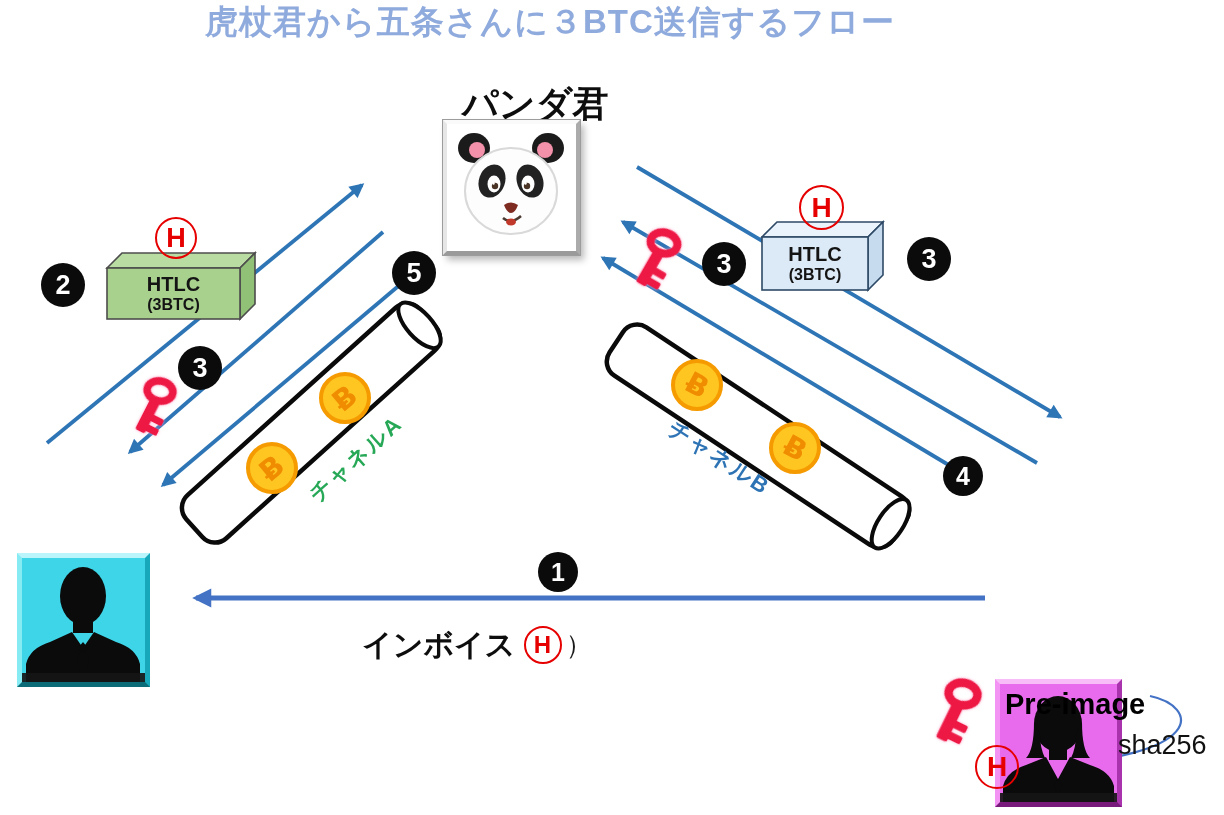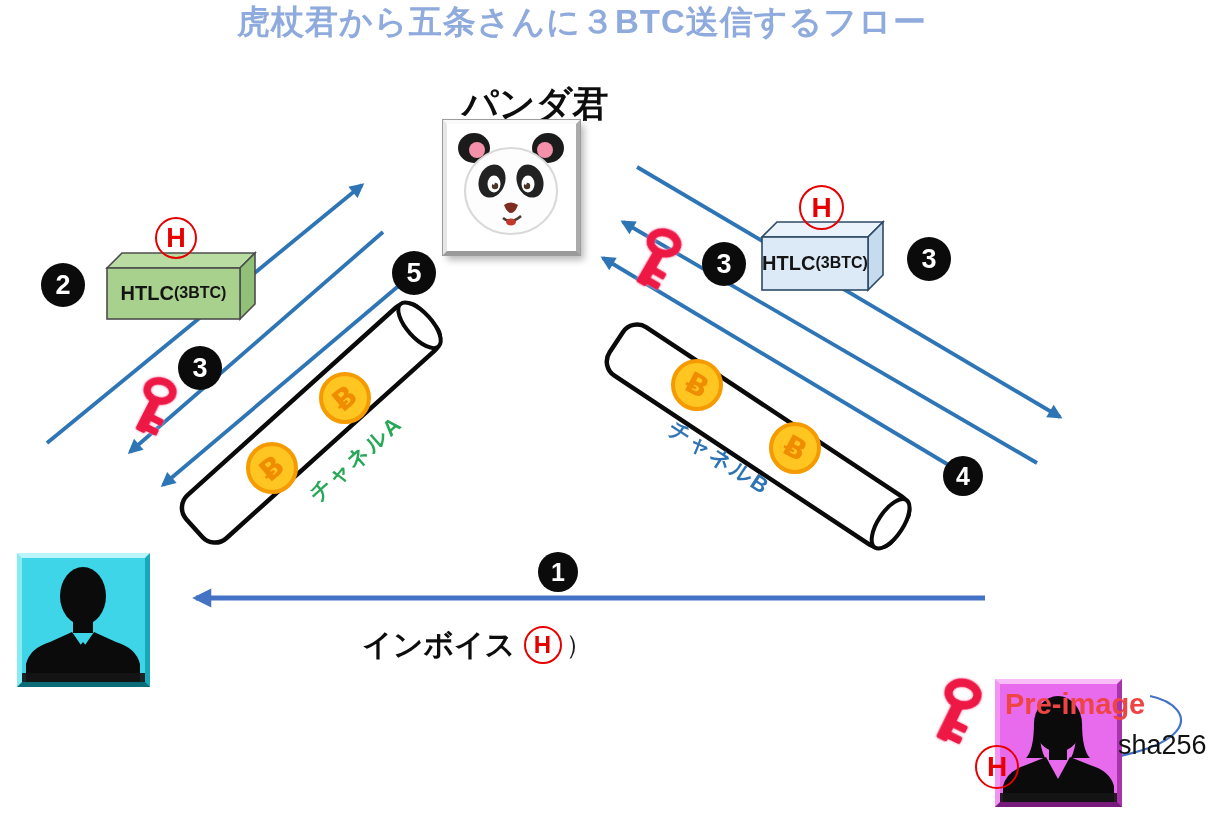--- a/index.html
+++ b/index.html
@@ -3,21 +3,21 @@
 <meta charset="utf-8">
 <style>
   html,body { margin:0; padding:0; background:#ffffff; }
   .canvas {
     position:relative; width:1224px; height:815px; background:#fff;
     font-family:"Liberation Sans", sans-serif; overflow:hidden;
   }
   #diagram-svg { position:absolute; left:0; top:0; z-index:1; }
   .abs { position:absolute; z-index:2; }
 
-  .ttl { font-weight:bold; font-size:33px; letter-spacing:1px; color:#8FAADC; text-align:center; white-space:nowrap;margin-left:32px; }
+  .ttl { font-weight:bold; font-size:33px; letter-spacing:1px; color:#8FAADC; text-align:center; white-space:nowrap; }
 
   .node-label { font-weight:bold; font-size:27px; color:#0d0d0d; text-align:center; white-space:nowrap; }
 
   .img-frame {
     border:4px solid; border-color:#fafafa #ababab #9a9a9a #e6e6e6;
     box-shadow:0 0 0 1px #9c9c9c, 4px 5px 7px rgba(0,0,0,.28);
     background:#fff; box-sizing:border-box;
   }
   .avatar-frame { position:relative; box-sizing:border-box; border:5px solid; overflow:hidden; }
   .avatar-frame svg { position:absolute; left:0; top:0; }
@@ -40,32 +40,32 @@
     background:#FFC521; border:4px solid #F59B00;
     display:flex; align-items:center; justify-content:center;
   }
   .coin .sym { font-family:"DejaVu Sans", sans-serif; font-weight:bold; font-size:29px; color:#F08C00; line-height:1; }
 
   .ch-label { font-weight:bold; font-size:22px; text-align:center; white-space:nowrap; letter-spacing:2px; }
 
   .htlc-wrap { position:absolute; z-index:2; }
   .htlc-wrap svg { position:absolute; left:0; top:0; }
   .htlc-text {
-    position:absolute; display:flex; flex-direction:row; align-items:center; justify-content:center;
+    position:absolute; display:flex; flex-direction:column; align-items:center; justify-content:center;
     font-weight:bold; color:#141414; line-height:1.15; z-index:3; text-align:center;
   }
   .htlc-text .l1 { font-size:20px; }
   .htlc-text .l2 { font-size:16px; }
 
   .invoice-row { display:flex; align-items:center; white-space:nowrap; }
   .invoice-row .inv-label { font-weight:bold; font-size:30px; color:#0d0d0d; margin-right:4px; }
   .invoice-row .inv-part { font-size:27px; color:#1a1a1a; }
   .invoice-row .hbadge { width:38px; height:38px; font-size:24px; margin:0 4px; flex:none; }
 
-  .preimage-label { font-weight:bold; font-size:29px; color:#ef4444; white-space:nowrap; }
+  .preimage-label { font-weight:bold; font-size:29px; color:#000000; white-space:nowrap; }
   .sha-label { font-size:27px; color:#111; white-space:nowrap; }
 
   .key-use { filter:drop-shadow(0 0 1.5px #ff9ec4); }
 </style>
 </head>
 <body>
 
 <div class="canvas">
 
   <svg id="diagram-svg" width="1224" height="815" viewBox="0 0 1224 815">

